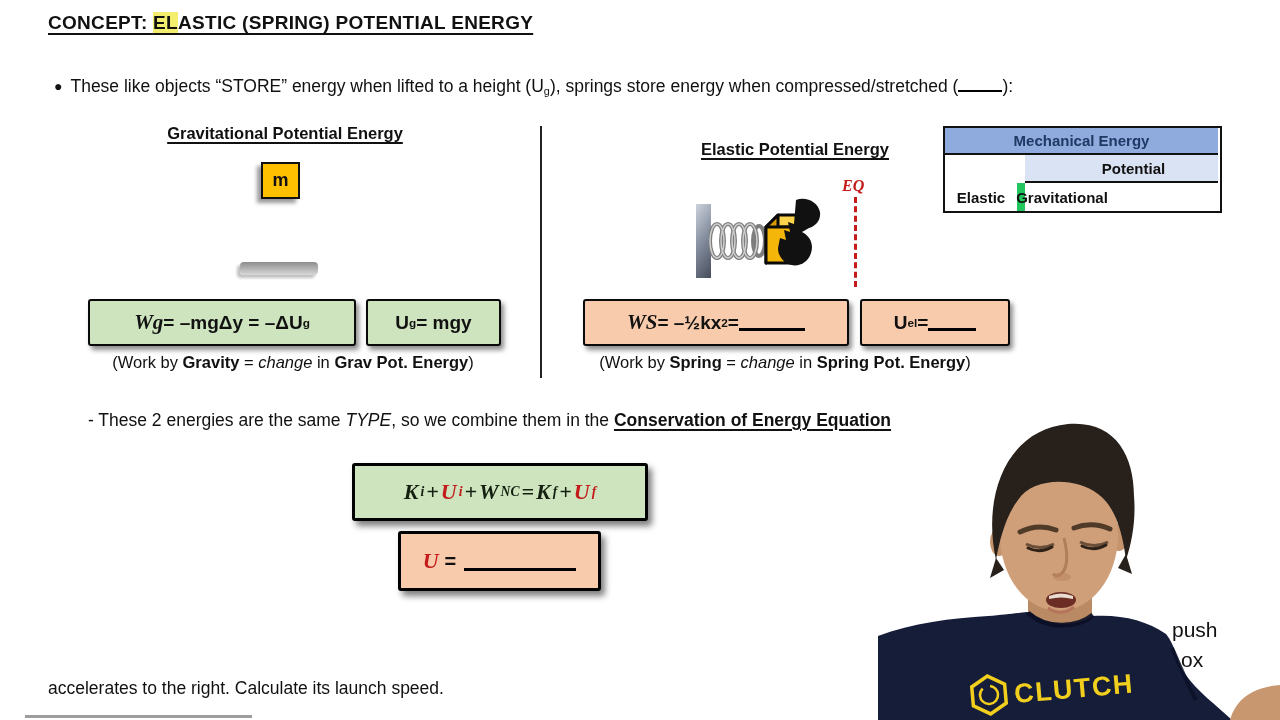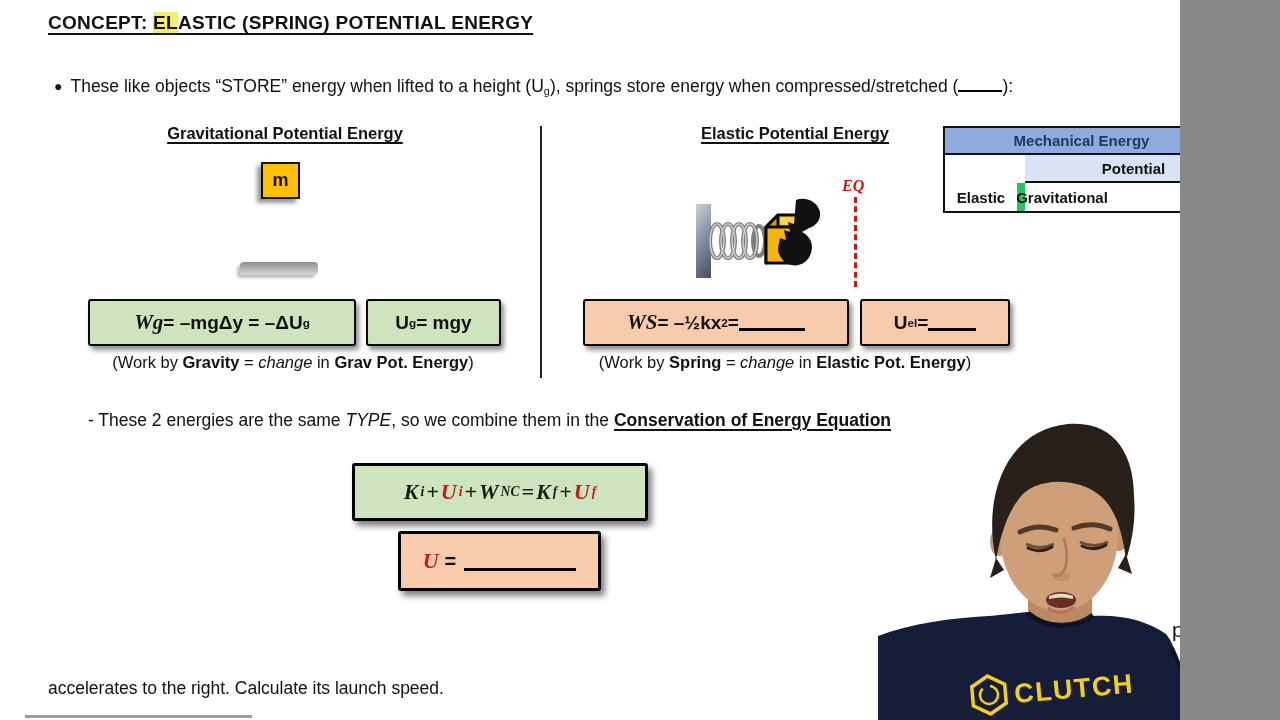--- a/index.html
+++ b/index.html
@@ -1,16 +1,16 @@
 <!DOCTYPE html>
 <html style="--page_bg: #ffffff; --highlight: #f3ee6e; --green_box: #cde4bf; --peach_box: #f8cbad; --box_border: #0a0a0a; --table_header_bg: #8faadc; --table_sub_bg: #dae3f3; --table_header_text: #1f3864; --red: #c41a1a; --mass_yellow: #ffc000; --shirt_navy: #161d39; --logo_yellow: #f2cf1d; --skin: #cf9f7a; --hair: #27201b;"><head>
 <meta charset="utf-8">
 <style>
   html,body{margin:0;padding:0;background:#888;}
-  .stage{position:relative;width:1180px;height:720px;background:var(--page_bg,#fff);overflow:hidden;
+  .stage{position:relative;width:1280px;height:720px;background:var(--page_bg,#fff);overflow:hidden;
          font-family:"Liberation Sans",sans-serif;color:#111;}
   .abs{position:absolute;}
   .title{left:48px;top:12px;font-size:19px;font-weight:bold;letter-spacing:.3px;
          text-decoration:underline;text-decoration-thickness:2px;text-underline-offset:4px;}
   .hl{background:var(--highlight,#f3ee6e);}
   .line{font-size:17.5px;}
   .bullet{font-size:14px;margin-right:8px;vertical-align:1px;}
   .sb{font-size:.62em;font-weight:inherit;vertical-align:-.28em;}
   .sp{font-size:.62em;vertical-align:.45em;}
   .blank{display:inline-block;border-bottom:2.5px solid #000;height:13px;}
@@ -88,21 +88,21 @@
     <span>U</span>
       <span class="sb">g</span>
       <span> = mgy</span>
   </div>
   <div class="abs cap" style="left:78px;top:353px;width:430px;">
     <span>(Work by </span><span class="b">Gravity</span><span> = </span><i>change</i><span> in </span><span class="b">Grav Pot. Energy</span><span>)</span>
   </div>
 
   <div class="abs vdiv" style="left:540px;top:126px;height:252px;"></div>
 
-  <div class="abs colhead" style="left:640px;top:124px;width:310px;">Elastic Potential Energy</div>
+  <div class="abs colhead" style="left:640px;top:140px;width:310px;">Elastic Potential Energy</div>
 
   <div class="abs wall" style="left:696px;top:204px;"></div>
   <svg class="abs" style="left:709px;top:213px;" width="56" height="56" viewBox="0 0 56 56">
     <g fill="none" stroke-linecap="round">
       <g stroke="#7e7e7e" stroke-width="4">
         <ellipse cx="8" cy="28" rx="7" ry="17"></ellipse>
         <ellipse cx="19" cy="28" rx="7" ry="17"></ellipse>
         <ellipse cx="30" cy="28" rx="7" ry="17"></ellipse>
         <ellipse cx="41" cy="28" rx="7" ry="17"></ellipse>
         <ellipse cx="50" cy="28" rx="6" ry="15"></ellipse>
@@ -136,21 +136,21 @@
       <span> = </span>
       <span class="blank" style="width:66px;border-bottom-width:3px;"></span>
   </div>
   <div class="abs fbox pbox" style="left:860px;top:299px;width:146px;height:43px;">
     <span>U</span>
       <span class="sb">el</span>
       <span> = </span>
       <span class="blank" style="width:48px;border-bottom-width:3px;"></span>
   </div>
   <div class="abs cap" style="left:570px;top:353px;width:430px;">
-    <span>(Work by </span><span class="b">Spring</span><span> = </span><i>change</i><span> in </span><span class="b">Elastic Pot. Energy</span><span>)</span>
+    <span>(Work by </span><span class="b">Spring</span><span> = </span><i>change</i><span> in </span><span class="b">Spring Pot. Energy</span><span>)</span>
   </div>
 
   <div class="abs met">
     <div class="hd">Mechanical Energy</div>
     <div class="pot">Potential</div>
     <div class="ela">Elastic</div>
     <div>Gravitational</div>
   </div>
 
   <div class="abs line" style="left:88px;top:410px;">

